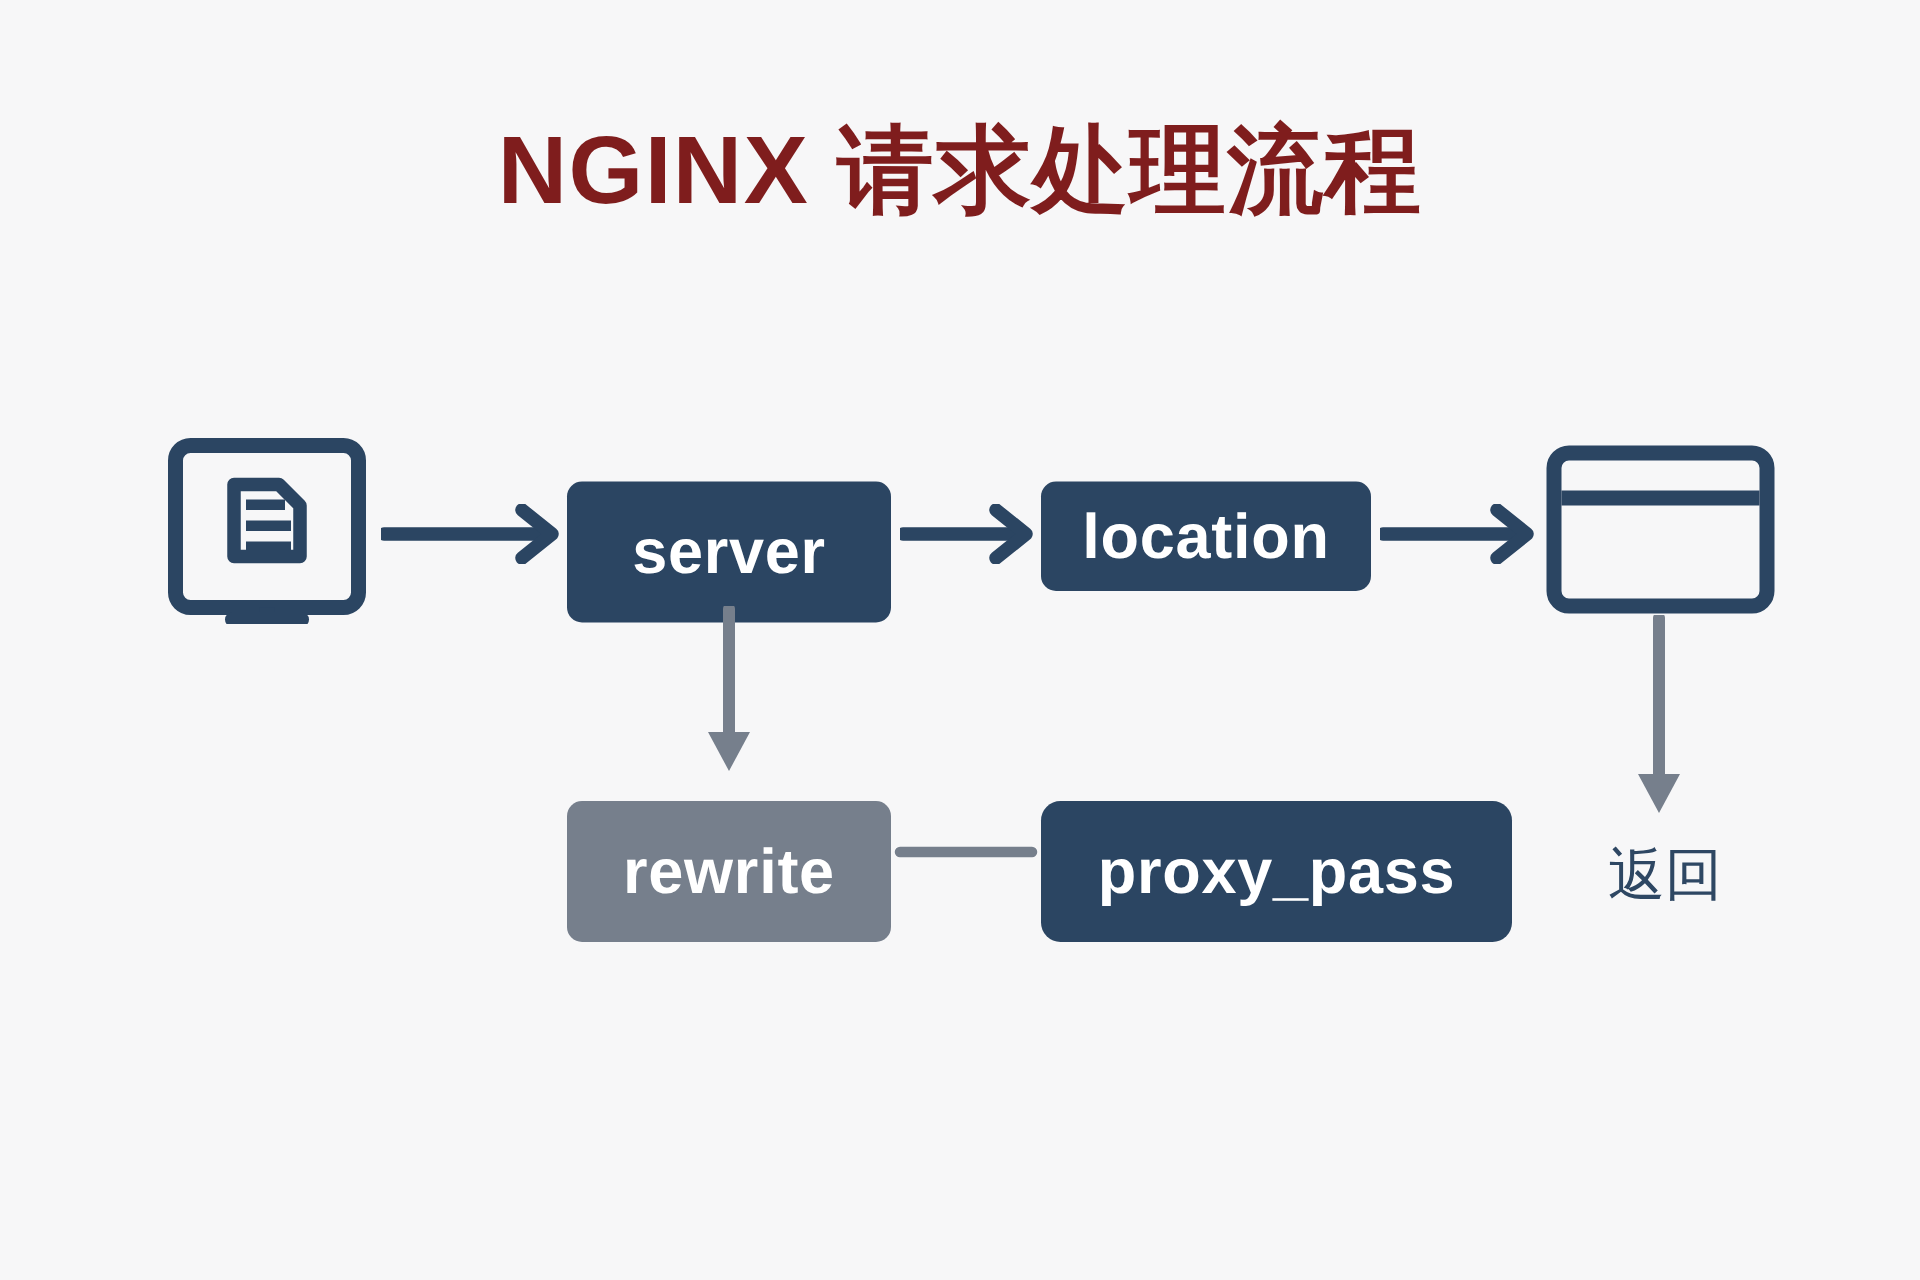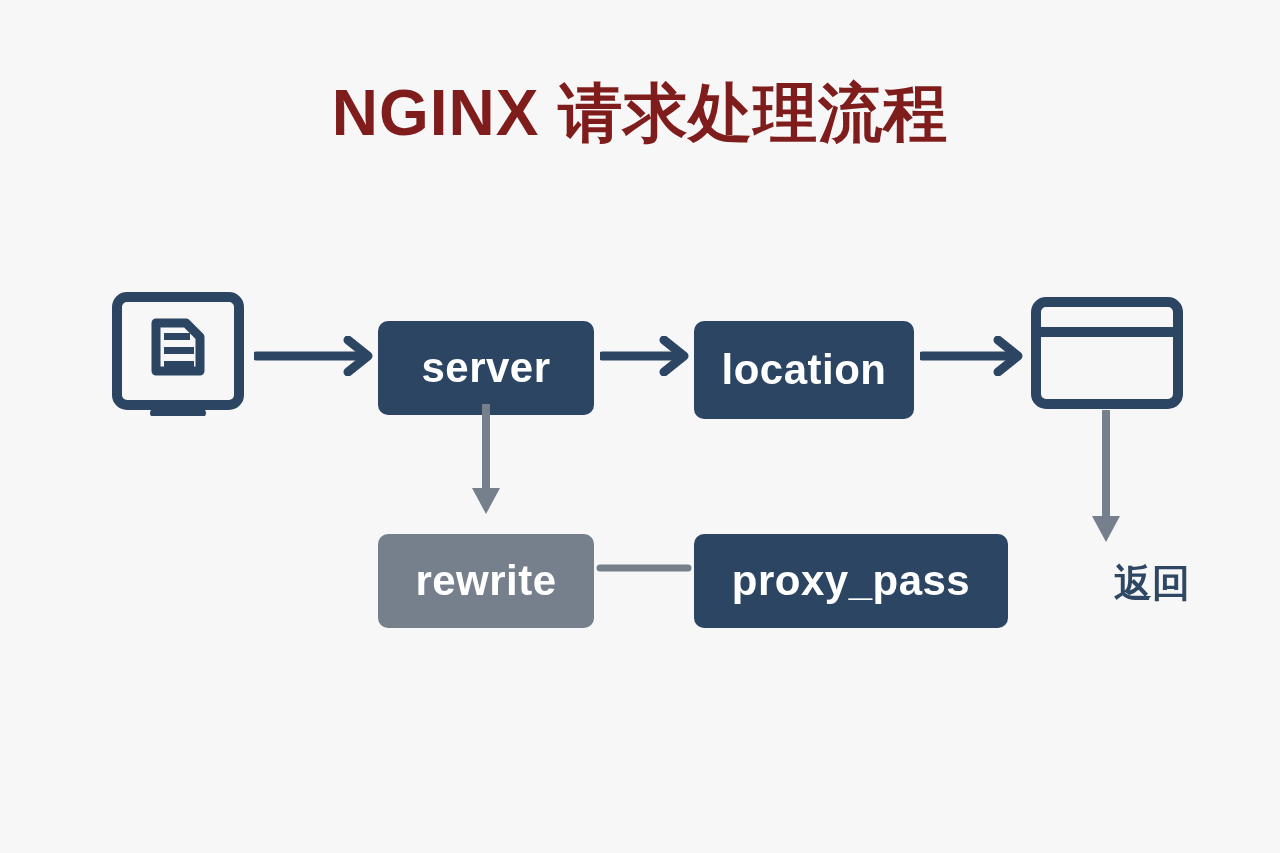--- a/index.html
+++ b/index.html
@@ -46,23 +46,23 @@
     font-weight: bold;
     letter-spacing: 0.5px;
     box-sizing: border-box;
     white-space: nowrap;
     margin-top: 13px;
   }
   .node-dark { background: #2b4562; }
   .node-gray { background: #767f8c; }
 
   #node-server     { left: 378px; top: 308px; width: 216px; height: 94px; }
-  #node-location   { left: 694px; top: 308px; width: 220px; height: 98px; }
+  #node-location   { left: 694px; top: 308px; width: 220px; height: 73px; }
   #node-rewrite    { left: 378px; top: 521px; width: 216px; height: 94px; }
-  #node-proxy-pass { left: 694px; top: 521px; width: 314px; height: 94px; }
+  #node-proxy-pass { left: 694px; top: 521px; width: 314px; height: 94px; border-radius: 13px; }
 
   
   .icon-wrap { position: absolute; }
   #icon-client  { left: 112px; top: 292px; width: 132px; height: 124px; }
   #icon-browser { left: 1030px; top: 296px; width: 154px; height: 114px; }
 
   
   .connector { position: absolute; }
   #arrow-client-server   { left: 254px; top: 336px; width: 120px; height: 40px; }
   #arrow-server-location { left: 600px; top: 336px; width: 90px;  height: 40px; }
@@ -70,23 +70,23 @@
   #arrow-server-rewrite  { left: 466px; top: 404px; width: 40px;  height: 114px; }
   #line-rewrite-proxy    { left: 596px; top: 552px; width: 96px;  height: 32px; }
   #arrow-browser-return  { left: 1086px; top: 410px; width: 40px; height: 136px; }
 
   
   #label-return {
     position: absolute;
     left: 1030px;
     top: 558px;
     width: 160px;
-    text-align: right;
+    text-align: center;
     font-size: 38px;
-    font-weight: bold;
+    font-weight: normal;
     color: #2e4763;
     white-space: nowrap;
   }
 </style>
 </head>
 <body>
 
 <div id="canvas">
 
   <div id="diagram-title">NGINX 请求处理流程</div>

